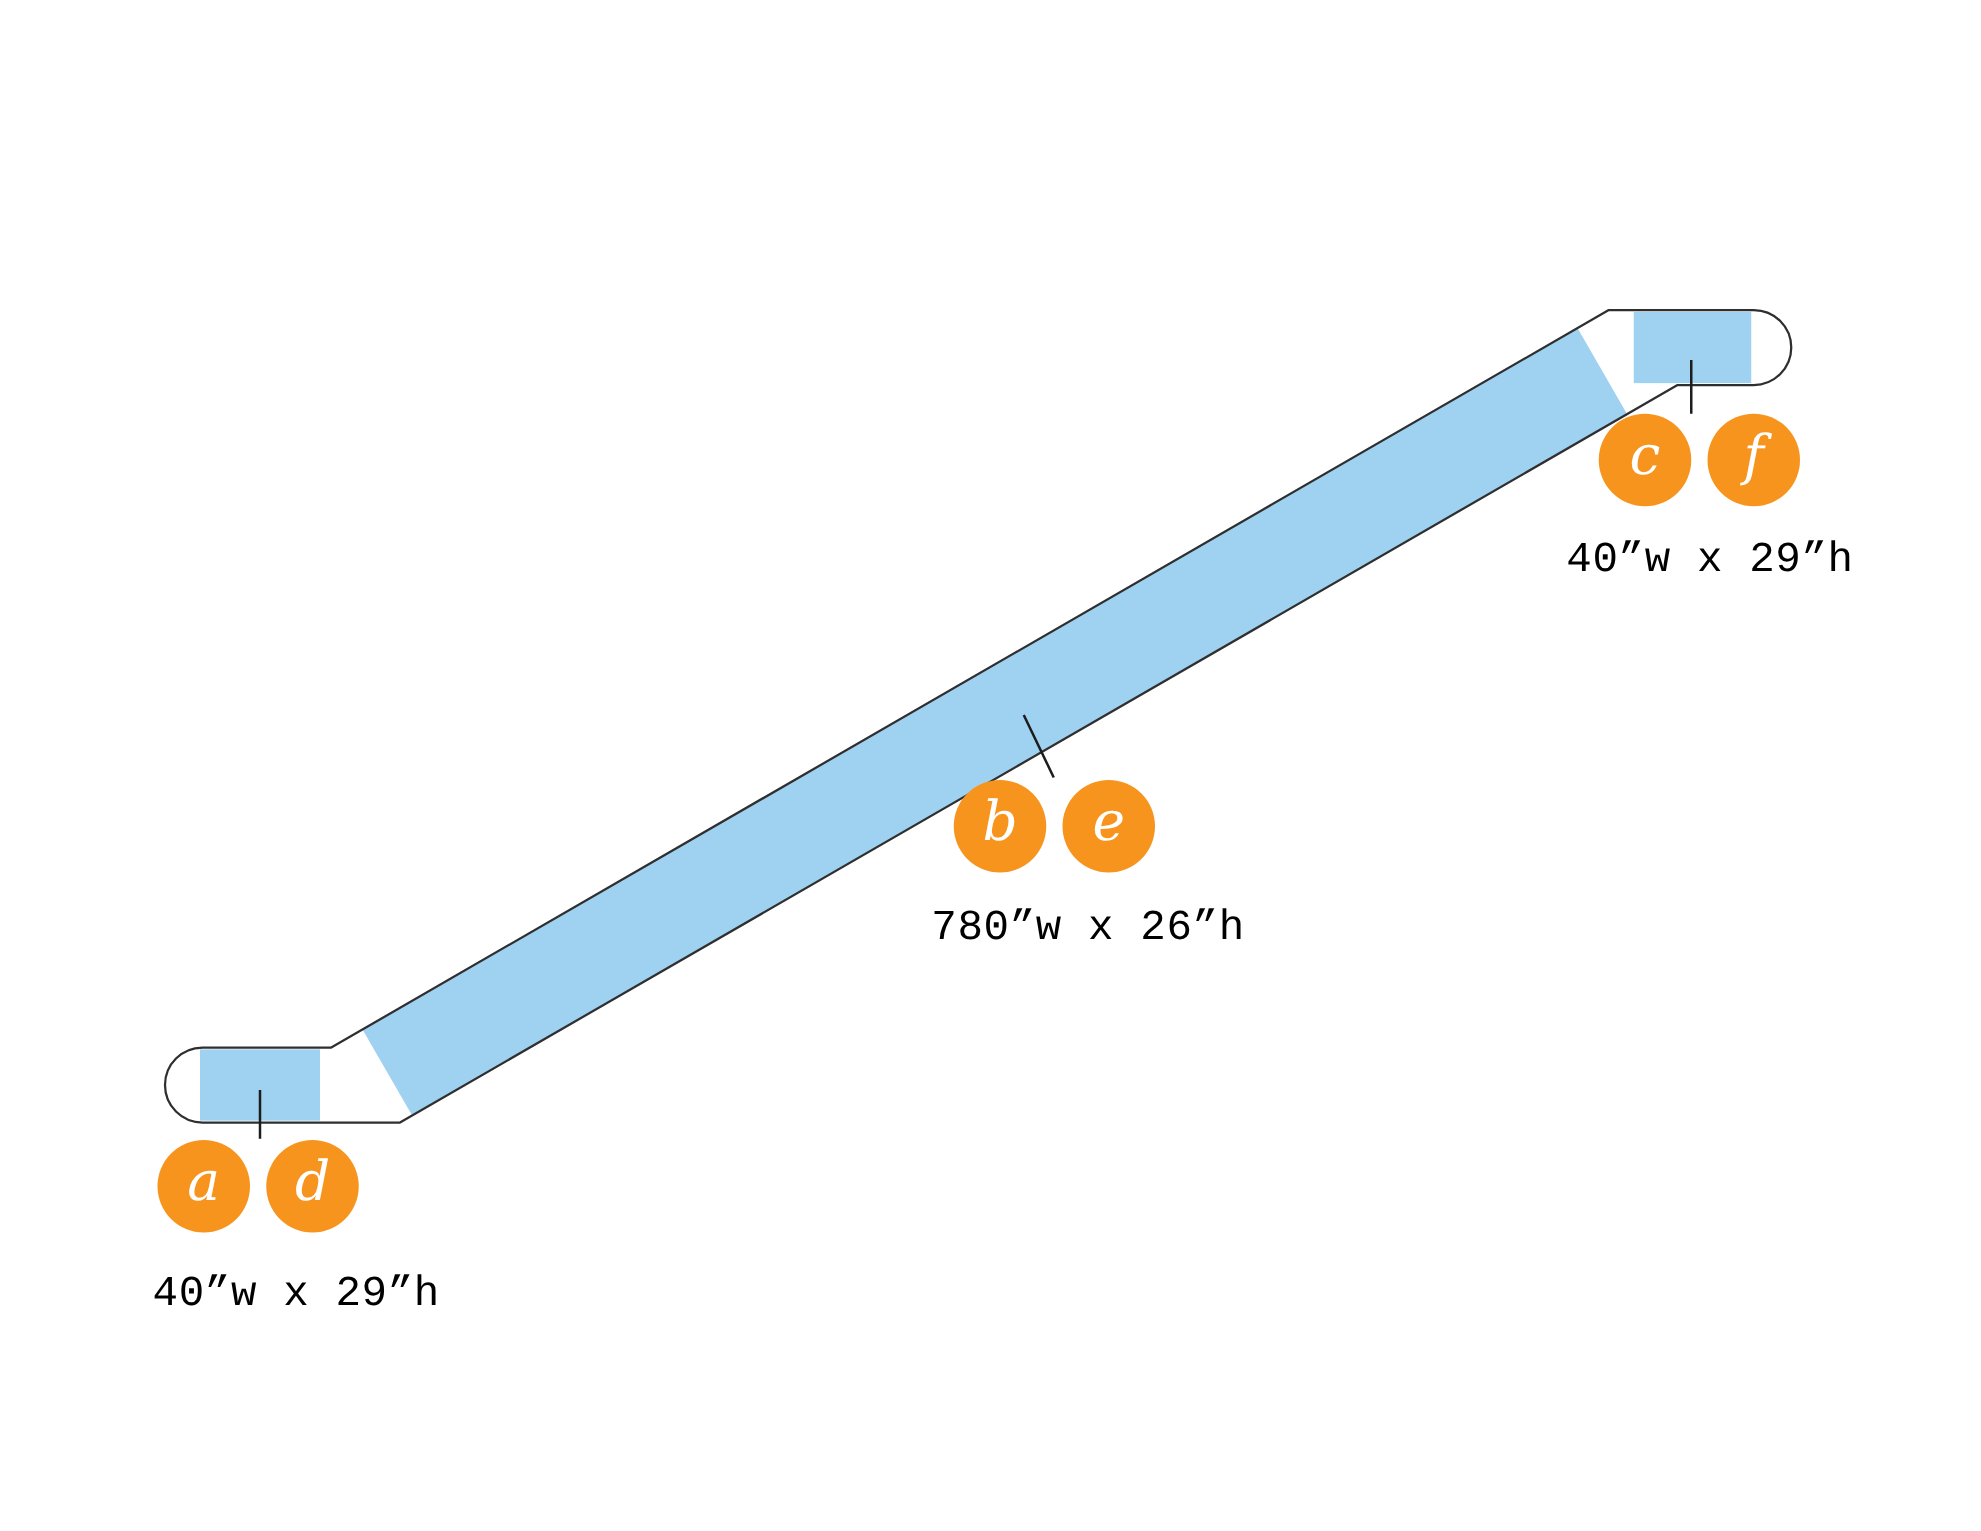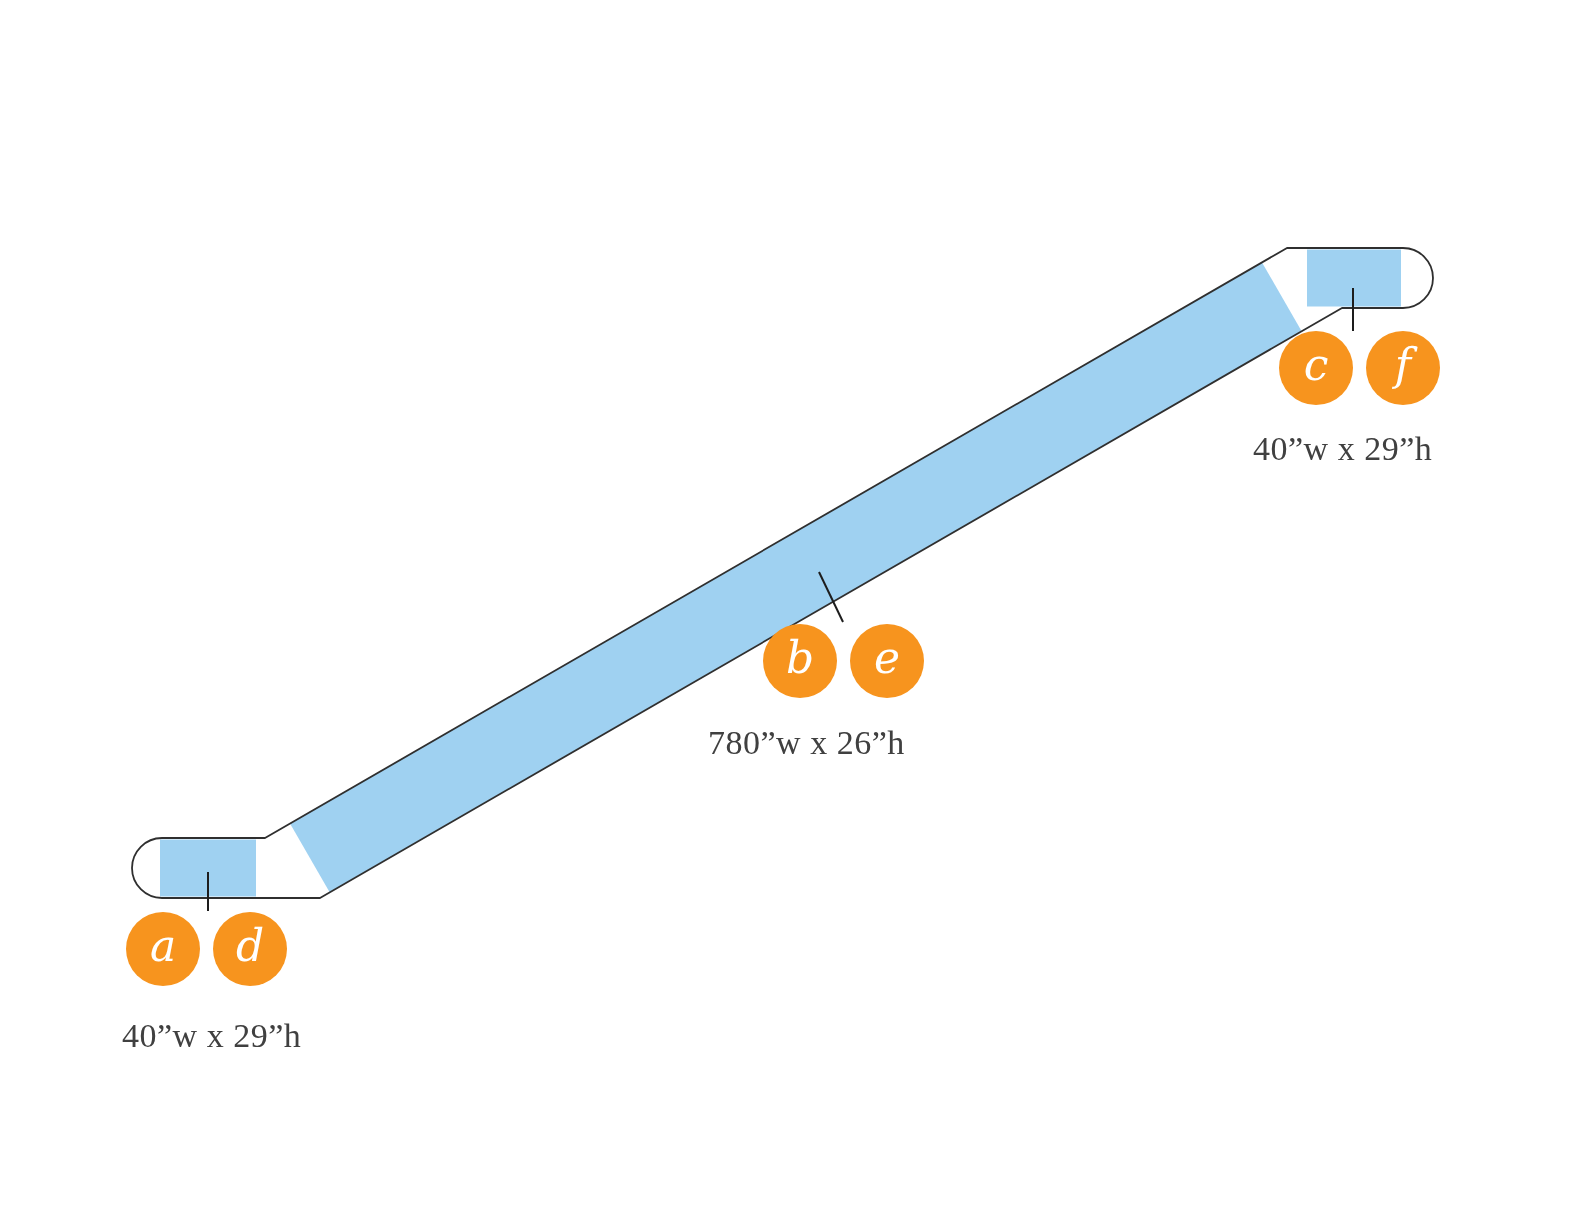--- a/index.html
+++ b/index.html
@@ -33,25 +33,25 @@
     font-family: "DejaVu Serif", "Liberation Serif", serif;
     font-style: italic;
     font-size: 44px;
     line-height: 1;
     padding-bottom: 6px;
     box-sizing: border-box;
     user-select: none;
   }
   .dim-label {
     position: absolute;
-    color: #404040;
+    color: #000000;
     font-size: 34px;
     letter-spacing: 0.5px;
     white-space: nowrap;
-    font-family: Liberation Serif, serif;
+    font-family: Liberation Mono, monospace;
   }
 </style>
 </head>
 <body>
 
 <div class="canvas">
 
   <svg width="1585" height="1225" viewBox="0 0 1585 1225">
 
     <rect x="160" y="839.5" width="96" height="57" fill="#9FD1F1"></rect>
@@ -66,19 +66,19 @@
     <line x1="819" y1="572" x2="843" y2="622" stroke="#1d1d1d" stroke-width="2"></line>
     <line x1="1353" y1="288" x2="1353" y2="331" stroke="#1d1d1d" stroke-width="2"></line>
   </svg>
 
   <div class="badge" style="left:126px; top:912px;">a</div>
   <div class="badge" style="left:213px; top:912px;">d</div>
   <div class="dim-label" style="left:122px; top:1017px;">40”w x 29”h</div>
 
   <div class="badge" style="left:763px; top:624px;">b</div>
   <div class="badge" style="left:850px; top:624px;">e</div>
-  <div class="dim-label" style="left:708px; top:724px;">780”w x 26”h</div>
+  <div class="dim-label" style="left:745px; top:724px;">780”w x 26”h</div>
 
   <div class="badge" style="left:1279px; top:331px;">c</div>
   <div class="badge" style="left:1366px; top:331px;">f</div>
   <div class="dim-label" style="left:1253px; top:430px;">40”w x 29”h</div>
 
 </div>
 
 </body></html>

